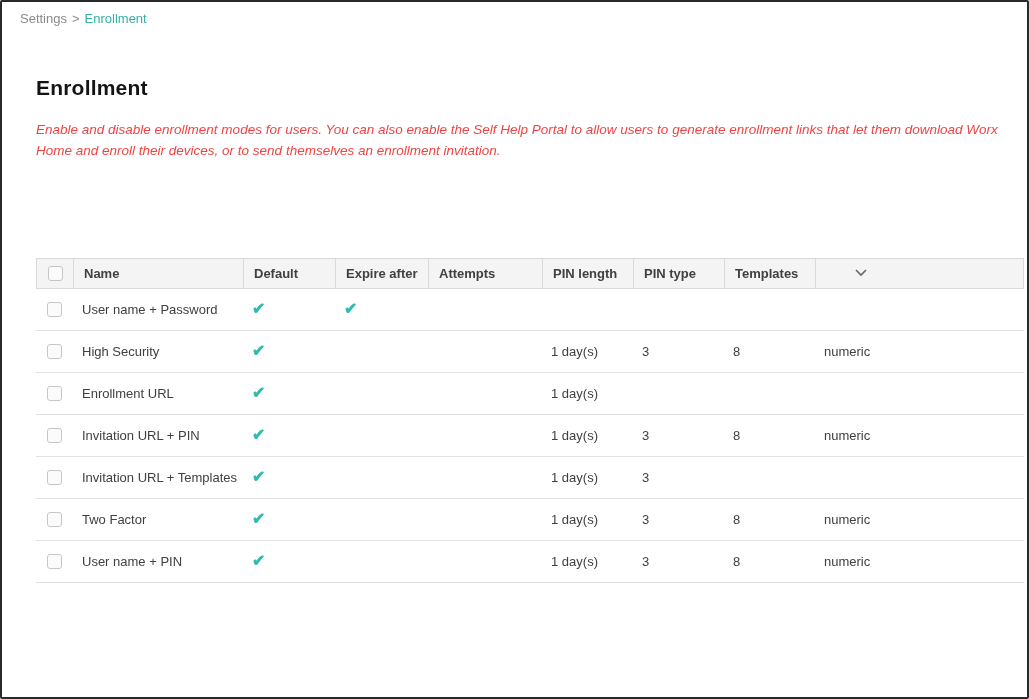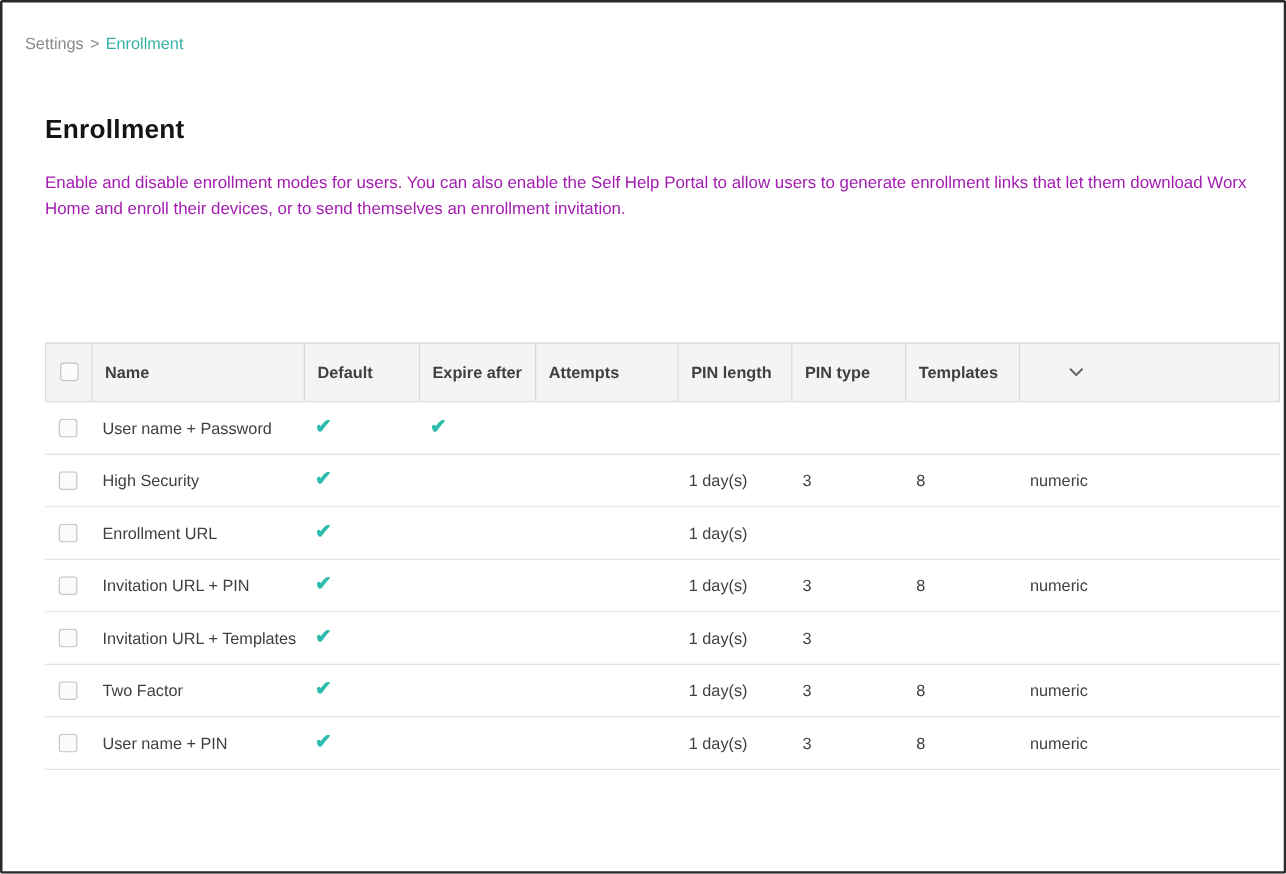--- a/index.html
+++ b/index.html
@@ -6,52 +6,53 @@
   html, body { margin: 0; padding: 0; background: #ffffff; }
   body { font-family: "Liberation Sans", sans-serif; }
 
   .frame {
     width: 1029px;
     height: 699px;
     border: 2px solid #2a2a2a;
     border-radius: 2px;
     background: #ffffff;
     overflow: hidden;
-    padding: 25px 9px 0 18px;
+    padding: 9px 9px 0 18px;
   }
 
   .breadcrumb { font-size: 13px; color: #8a8a8a; }
   .breadcrumb .crumb-link { color: #8a8a8a; cursor: pointer; text-decoration: none; }
   .breadcrumb .sep { margin: 0 5px; color: #8a8a8a; }
   .breadcrumb .current { color: var(--accent, #35b0a6); cursor: pointer; text-decoration: none; }
 
   h1.title {
     margin: 50px 0 0 16px;
     font-size: 21px;
     font-weight: bold;
     color: #141414;
     letter-spacing: 0.2px;
   }
 
   p.desc {
     margin: 20px 16px 0 16px;
     font-size: 13.5px;
-    color: #a21caf;
+    color: #ef4444;
     line-height: 1.55;
     max-width: 962px;
+    font-style: italic;
   }
 
   .table { margin: 96px 0 0 16px; width: 988px; font-size: 13px; color: #404040; }
 
   .thead {
     display: grid;
     grid-template-columns: 36px 170px 92px 93px 114px 91px 91px 91px 91px 92px 27px;
     background: var(--header-bg, #f4f4f4);
     border: 1px solid var(--border, #d9d9d9);
-    height: 48px;
+    height: 31px;
   }
   .th {
     display: flex;
     align-items: center;
     padding: 0 10px;
     font-weight: bold;
     color: #404040;
     white-space: nowrap;
     overflow: hidden;
   }

